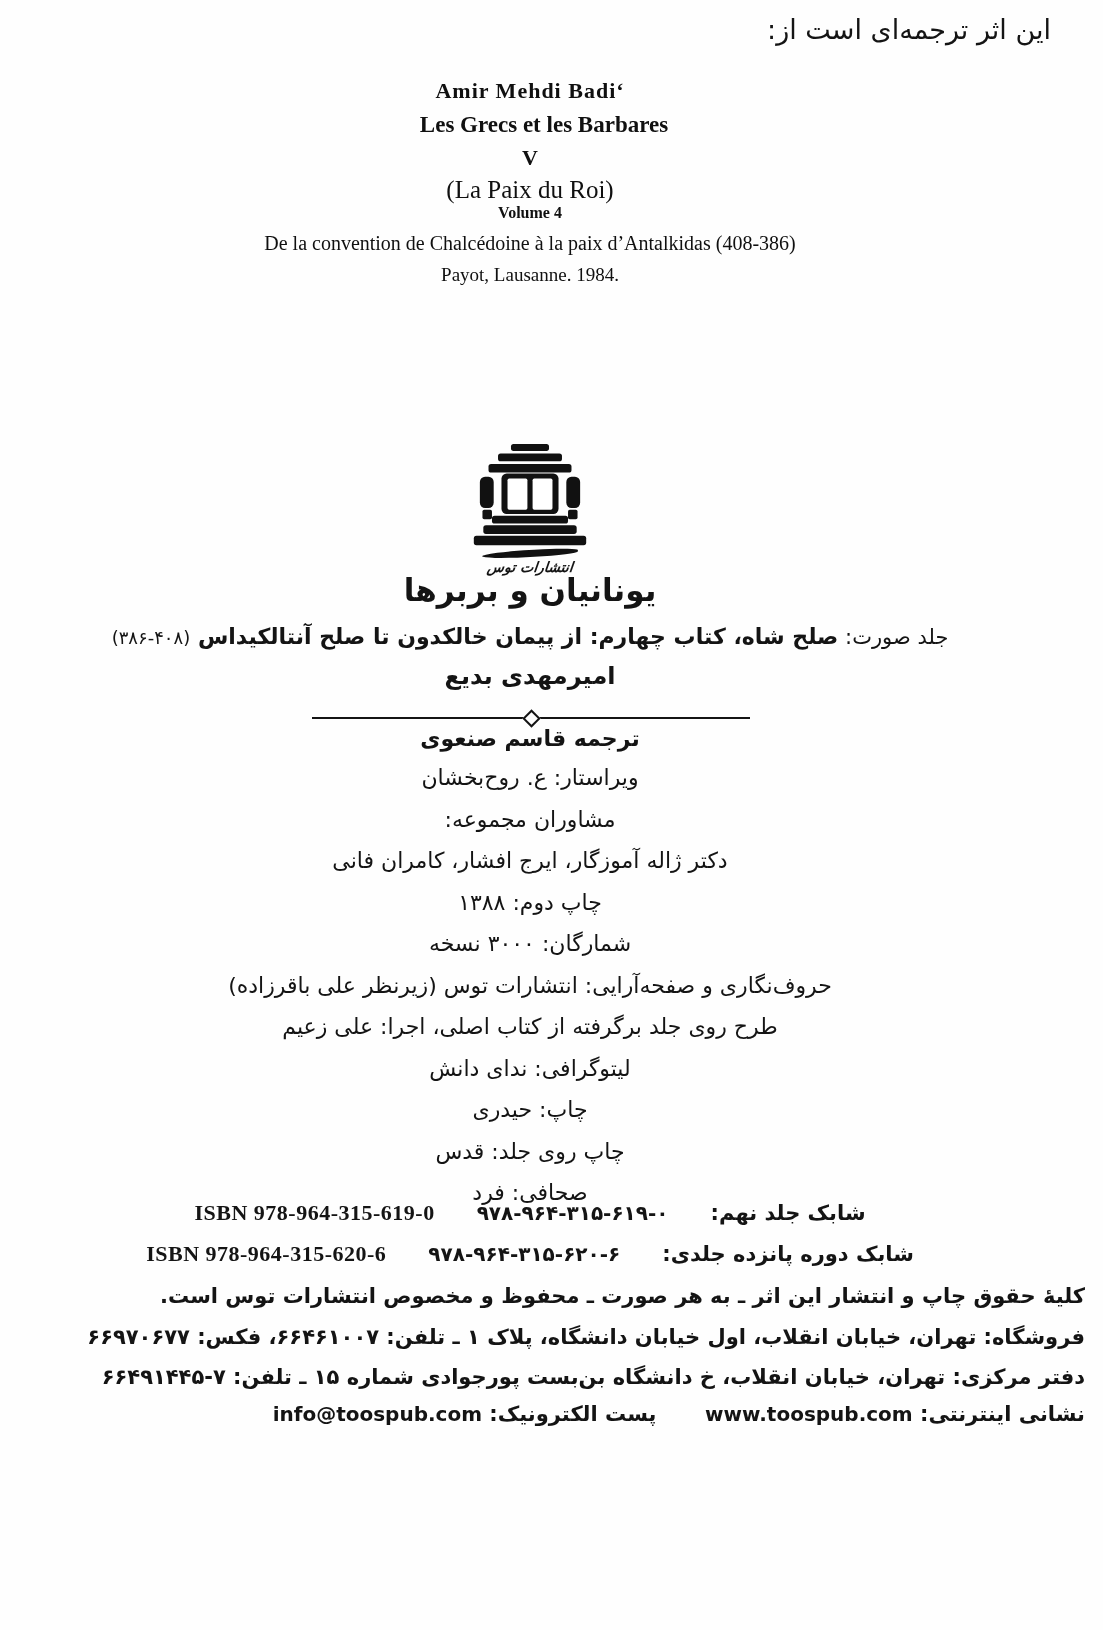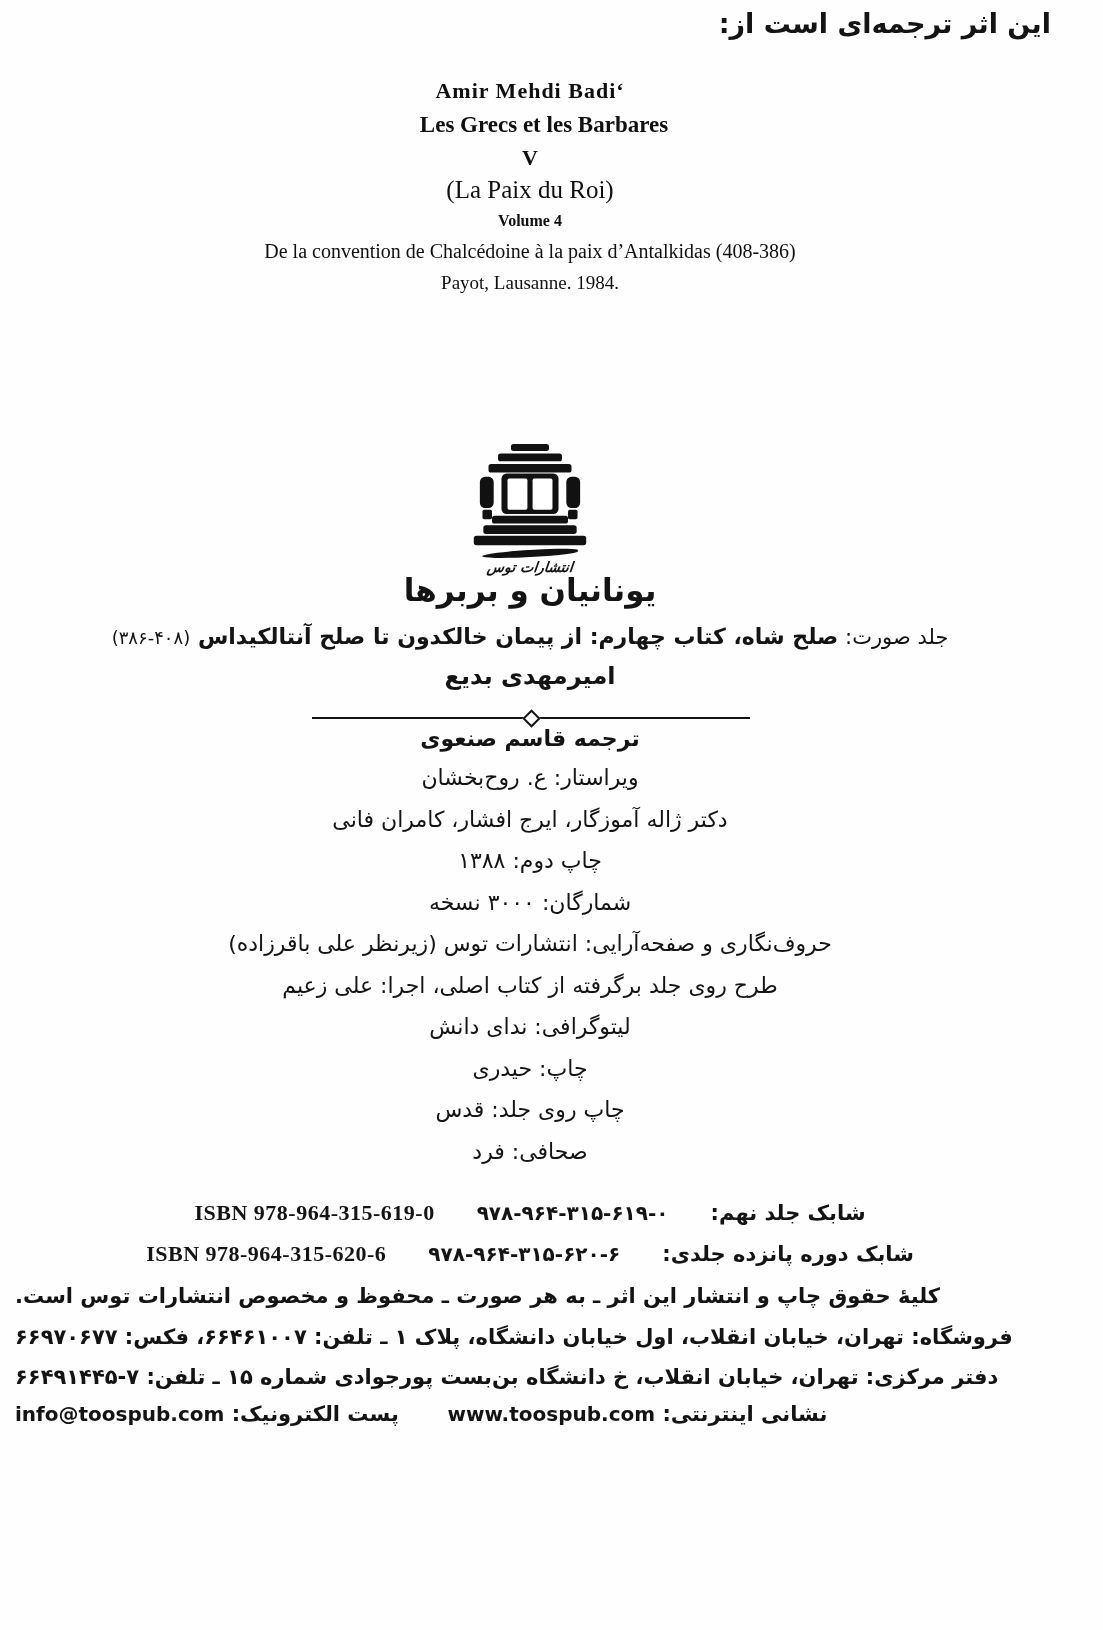--- a/index.html
+++ b/index.html
@@ -4,34 +4,34 @@
 <style>
   html,body { margin:0; padding:0; background:#ffffff; }
   .page {
     position:relative; width:1103px; height:1630px;
     background:#fefefe; color:#141414; overflow:hidden;
     font-family:"DejaVu Sans", sans-serif;
   }
 
   
   .top-note {
-    position:absolute; top:8px; right:52px;
-    font-size:27px; font-weight:bold; direction:rtl;
+    position:absolute; top:14px; right:52px;
+    font-size:27px; font-weight:normal; direction:rtl;
   }
 
   
   .latin-block {
     position:absolute; top:78px; left:0; width:1060px;
     text-align:center; color:#101010;
     font-family:"Liberation Serif","DejaVu Serif",serif;
   }
   .l-author   { font-size:22px; font-weight:600; letter-spacing:1px; margin-bottom:8px; }
   .l-title    { font-size:23px; font-weight:700; margin-bottom:7px;padding-left:28px; }
   .l-numeral  { font-size:22px; font-weight:600; margin-bottom:5px; }
-  .l-subtitle { font-size:25px; margin-bottom:8px; }
+  .l-subtitle { font-size:25px; }
   .l-vol      { font-size:16px; font-weight:600; margin-bottom:10px; }
   .l-desc     { font-size:20px; margin-bottom:9px; }
   .l-pub      { font-size:19px;margin-top:8px; }
 
   
   .logo { position:absolute; top:444px; left:455px; width:150px; text-align:center; }
   .logo svg { display:block; margin:0 auto; }
   .logo-signature {
     margin-top:2px; font-size:14px; font-weight:bold; font-style:italic;
     direction:rtl; transform:skewX(-6deg);
@@ -70,22 +70,22 @@
     position:absolute; left:0; width:1060px; direction:rtl;
     display:flex; justify-content:center; align-items:baseline; gap:42px;
     font-size:21px; font-weight:bold;
   }
   .isbn-row .num-fa { font-size:20px; }
   .isbn-row .num-en { font-family:"Liberation Serif","DejaVu Serif",serif; font-size:22px; letter-spacing:0.5px; }
   .isbn-1 { top:1200px; }
   .isbn-2 { top:1241px; }
 
   .footer-line {
-    position:absolute; left:0; width:1085px; text-align:left;
-    direction:rtl; font-size:21px; font-weight:bold;padding-left:15px;
+    position:absolute; left:0; width:1085px; text-align:right;
+    direction:rtl; font-size:21px; font-weight:bold;
   }
   .f-rights { top:1284px; }
   .f-store  { top:1325px; }
   .f-office { top:1365px; }
   .f-web    { top:1402px; }
   .f-web .latin { font-family:"DejaVu Sans",sans-serif; font-weight:bold; font-size:20px; }
   .f-web .gap { display:inline-block; width:34px; }
 </style>
 </head>
 <body>
@@ -135,20 +135,21 @@
   <div class="divider">
     <div class="seg"></div>
     <div class="diamond"></div>
     <div class="seg"></div>
   </div>
 
   <div class="center-line translator">ترجمه قاسم صنعوی</div>
 
   <div class="credits">
     <div>ویراستار: ع. روح‌بخشان</div>
+    <div>مشاوران مجموعه:</div>
     <div>دکتر ژاله آموزگار، ایرج افشار، کامران فانی</div>
     <div>چاپ دوم: ۱۳۸۸</div>
     <div>شمارگان: ۳۰۰۰ نسخه</div>
     <div>حروف‌نگاری و صفحه‌آرایی: انتشارات توس (زیرنظر علی باقرزاده)</div>
     <div>طرح روی جلد برگرفته از کتاب اصلی، اجرا: علی زعیم</div>
     <div>لیتوگرافی: ندای دانش</div>
     <div>چاپ: حیدری</div>
     <div>چاپ روی جلد: قدس</div>
     <div>صحافی: فرد</div>
   </div>

